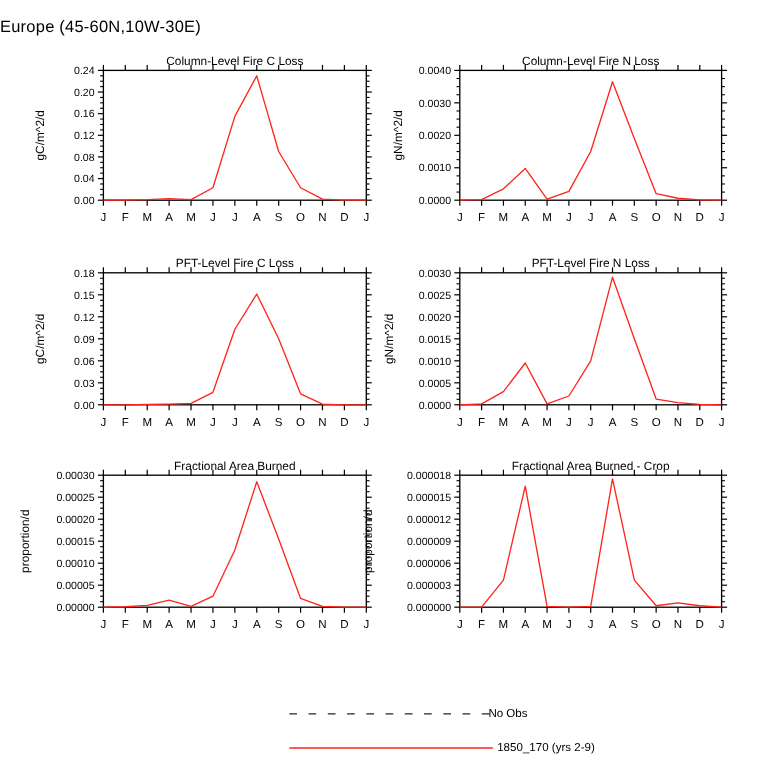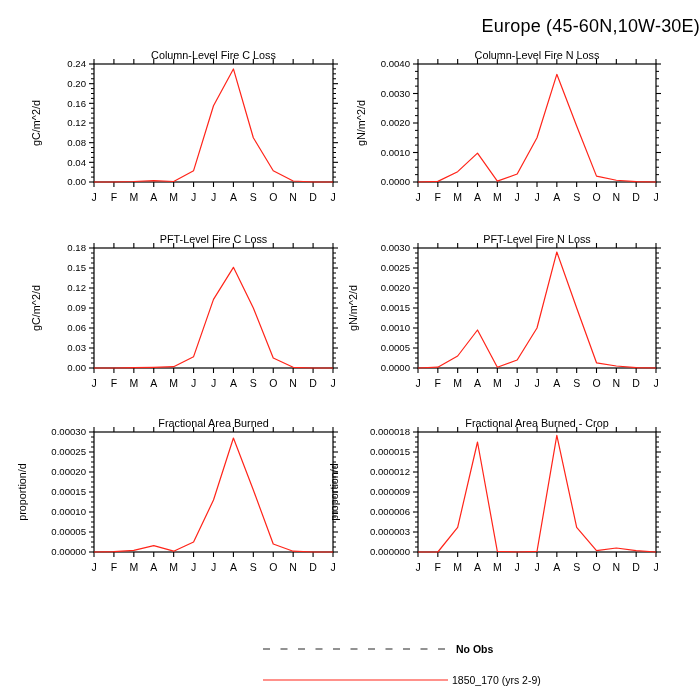--- a/index.html
+++ b/index.html
@@ -1,19 +1,19 @@
 <!DOCTYPE html>
 <html><head>
 <meta charset="utf-8">
 <style>
   html,body{margin:0;padding:0;background:#ffffff;}
   body{width:700px;height:700px;position:relative;overflow:hidden;
        font-family:"Liberation Sans","DejaVu Sans",sans-serif;color:#000;}
-  .main-title{position:absolute;top:16px;left:0;width:700px;text-align:right;
-              font-size:18px;letter-spacing:0.2px;}
+  .main-title{position:absolute;top:16px;left:0;width:700px;text-align:left;
+              font-size:15px;letter-spacing:0.2px;}
   #charts{position:absolute;left:0;top:0;}
   .legend-line{position:absolute;display:block;}
   .legend-label{position:absolute;font-size:10.5px;line-height:12px;white-space:nowrap;}
   svg text{fill:#000;}
 </style>
 </head>
 <body>
 
 <div class="page">
 
@@ -637,21 +637,21 @@
         <text x="537" y="427" text-anchor="middle" font-size="10.8">Fractional Area Burned - Crop</text>
         <text transform="translate(338,492) rotate(-90)" text-anchor="middle" font-size="10.8">proportion/d</text>
         <polyline points="418.00,552.00 437.83,552.00 457.67,527.33 477.50,442.00 497.33,551.33 517.17,552.00 537.00,551.33 556.83,435.33 576.67,527.33 596.50,550.67 616.33,548.00 636.17,550.67 656.00,552.00" fill="none" stroke="#ff2419" stroke-width="1.2" stroke-linejoin="round"></polyline>
       </g>
     </svg>
 
   <div>
     <svg class="legend-line" style="left:262px;top:644px;" width="188" height="10">
       <line x1="1" y1="5" x2="186" y2="5" stroke-width="1.2" stroke-dasharray="7 10.5" stroke="#262626"></line>
     </svg>
-    <span class="legend-label" style="left:456px;top:643px;font-weight:bold;">No Obs</span>
+    <span class="legend-label" style="left:444px;top:643px;">No Obs</span>
 
     <svg class="legend-line" style="left:262px;top:675px;" width="188" height="10">
       <line x1="1" y1="5" x2="186" y2="5" stroke-width="1.2" stroke="#ff2419"></line>
     </svg>
     <span class="legend-label" style="left:452px;top:674px;">1850_170 (yrs 2-9)</span>
   </div>
 
 </div>
 
 </body></html>

